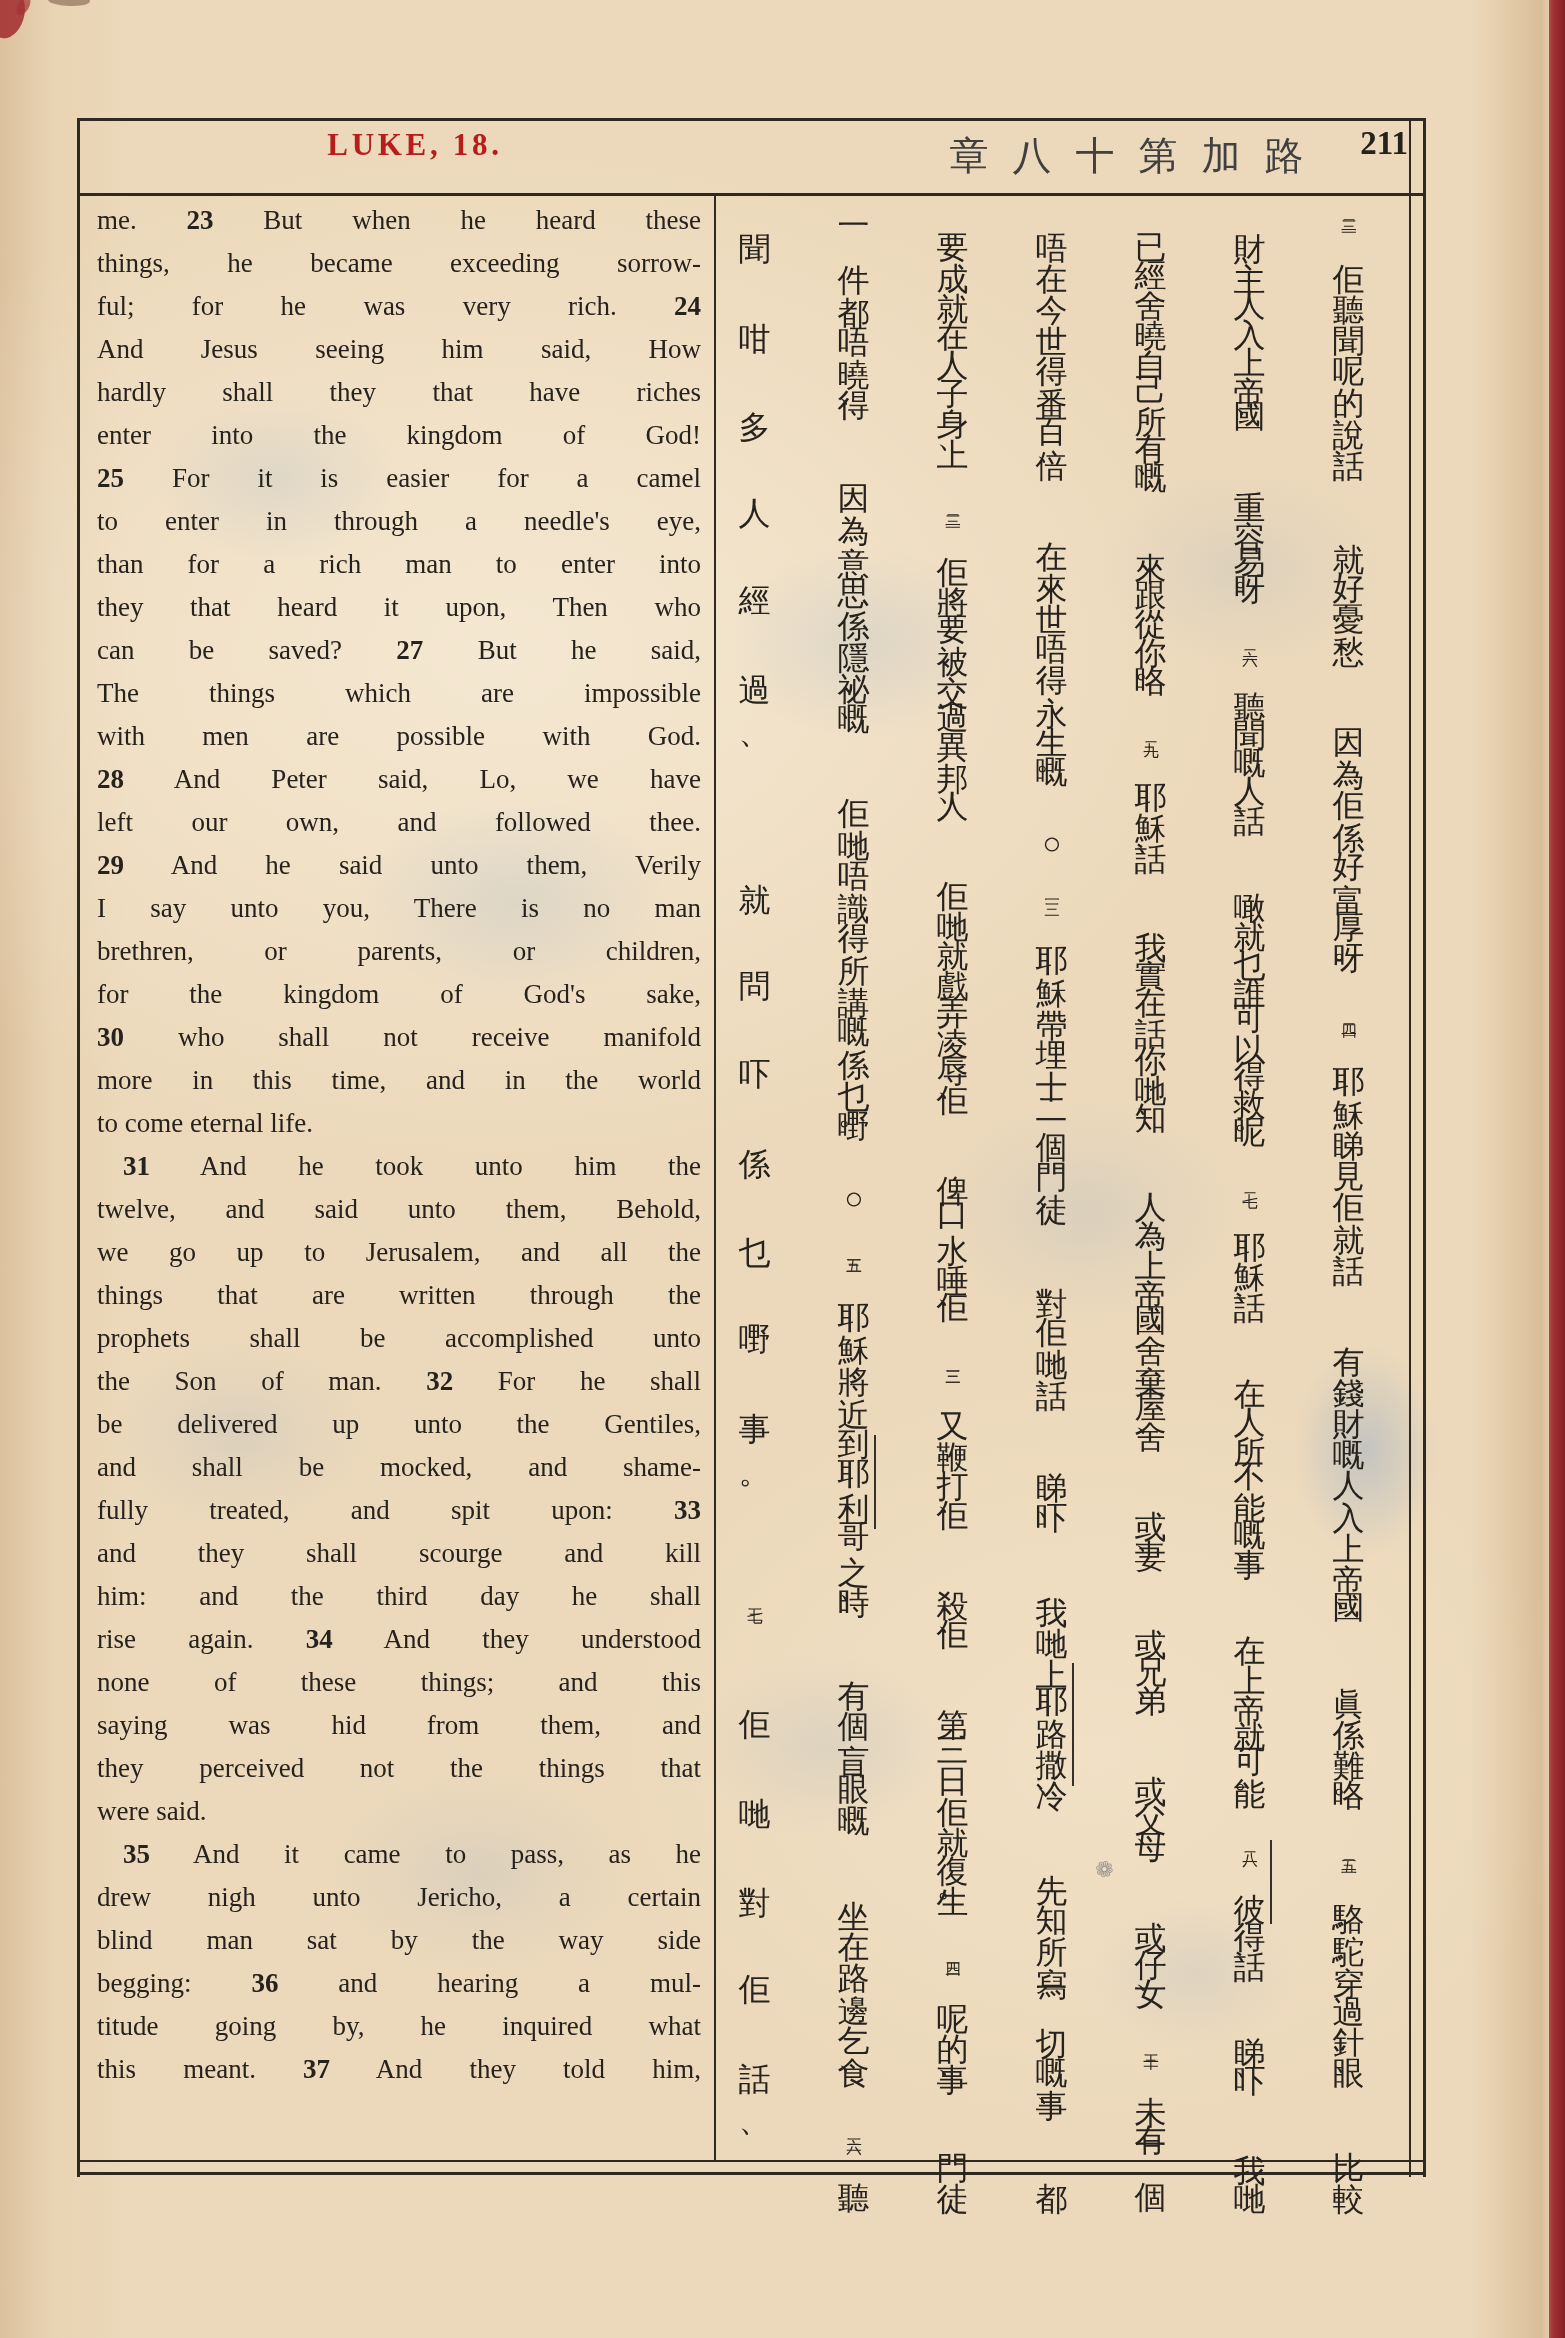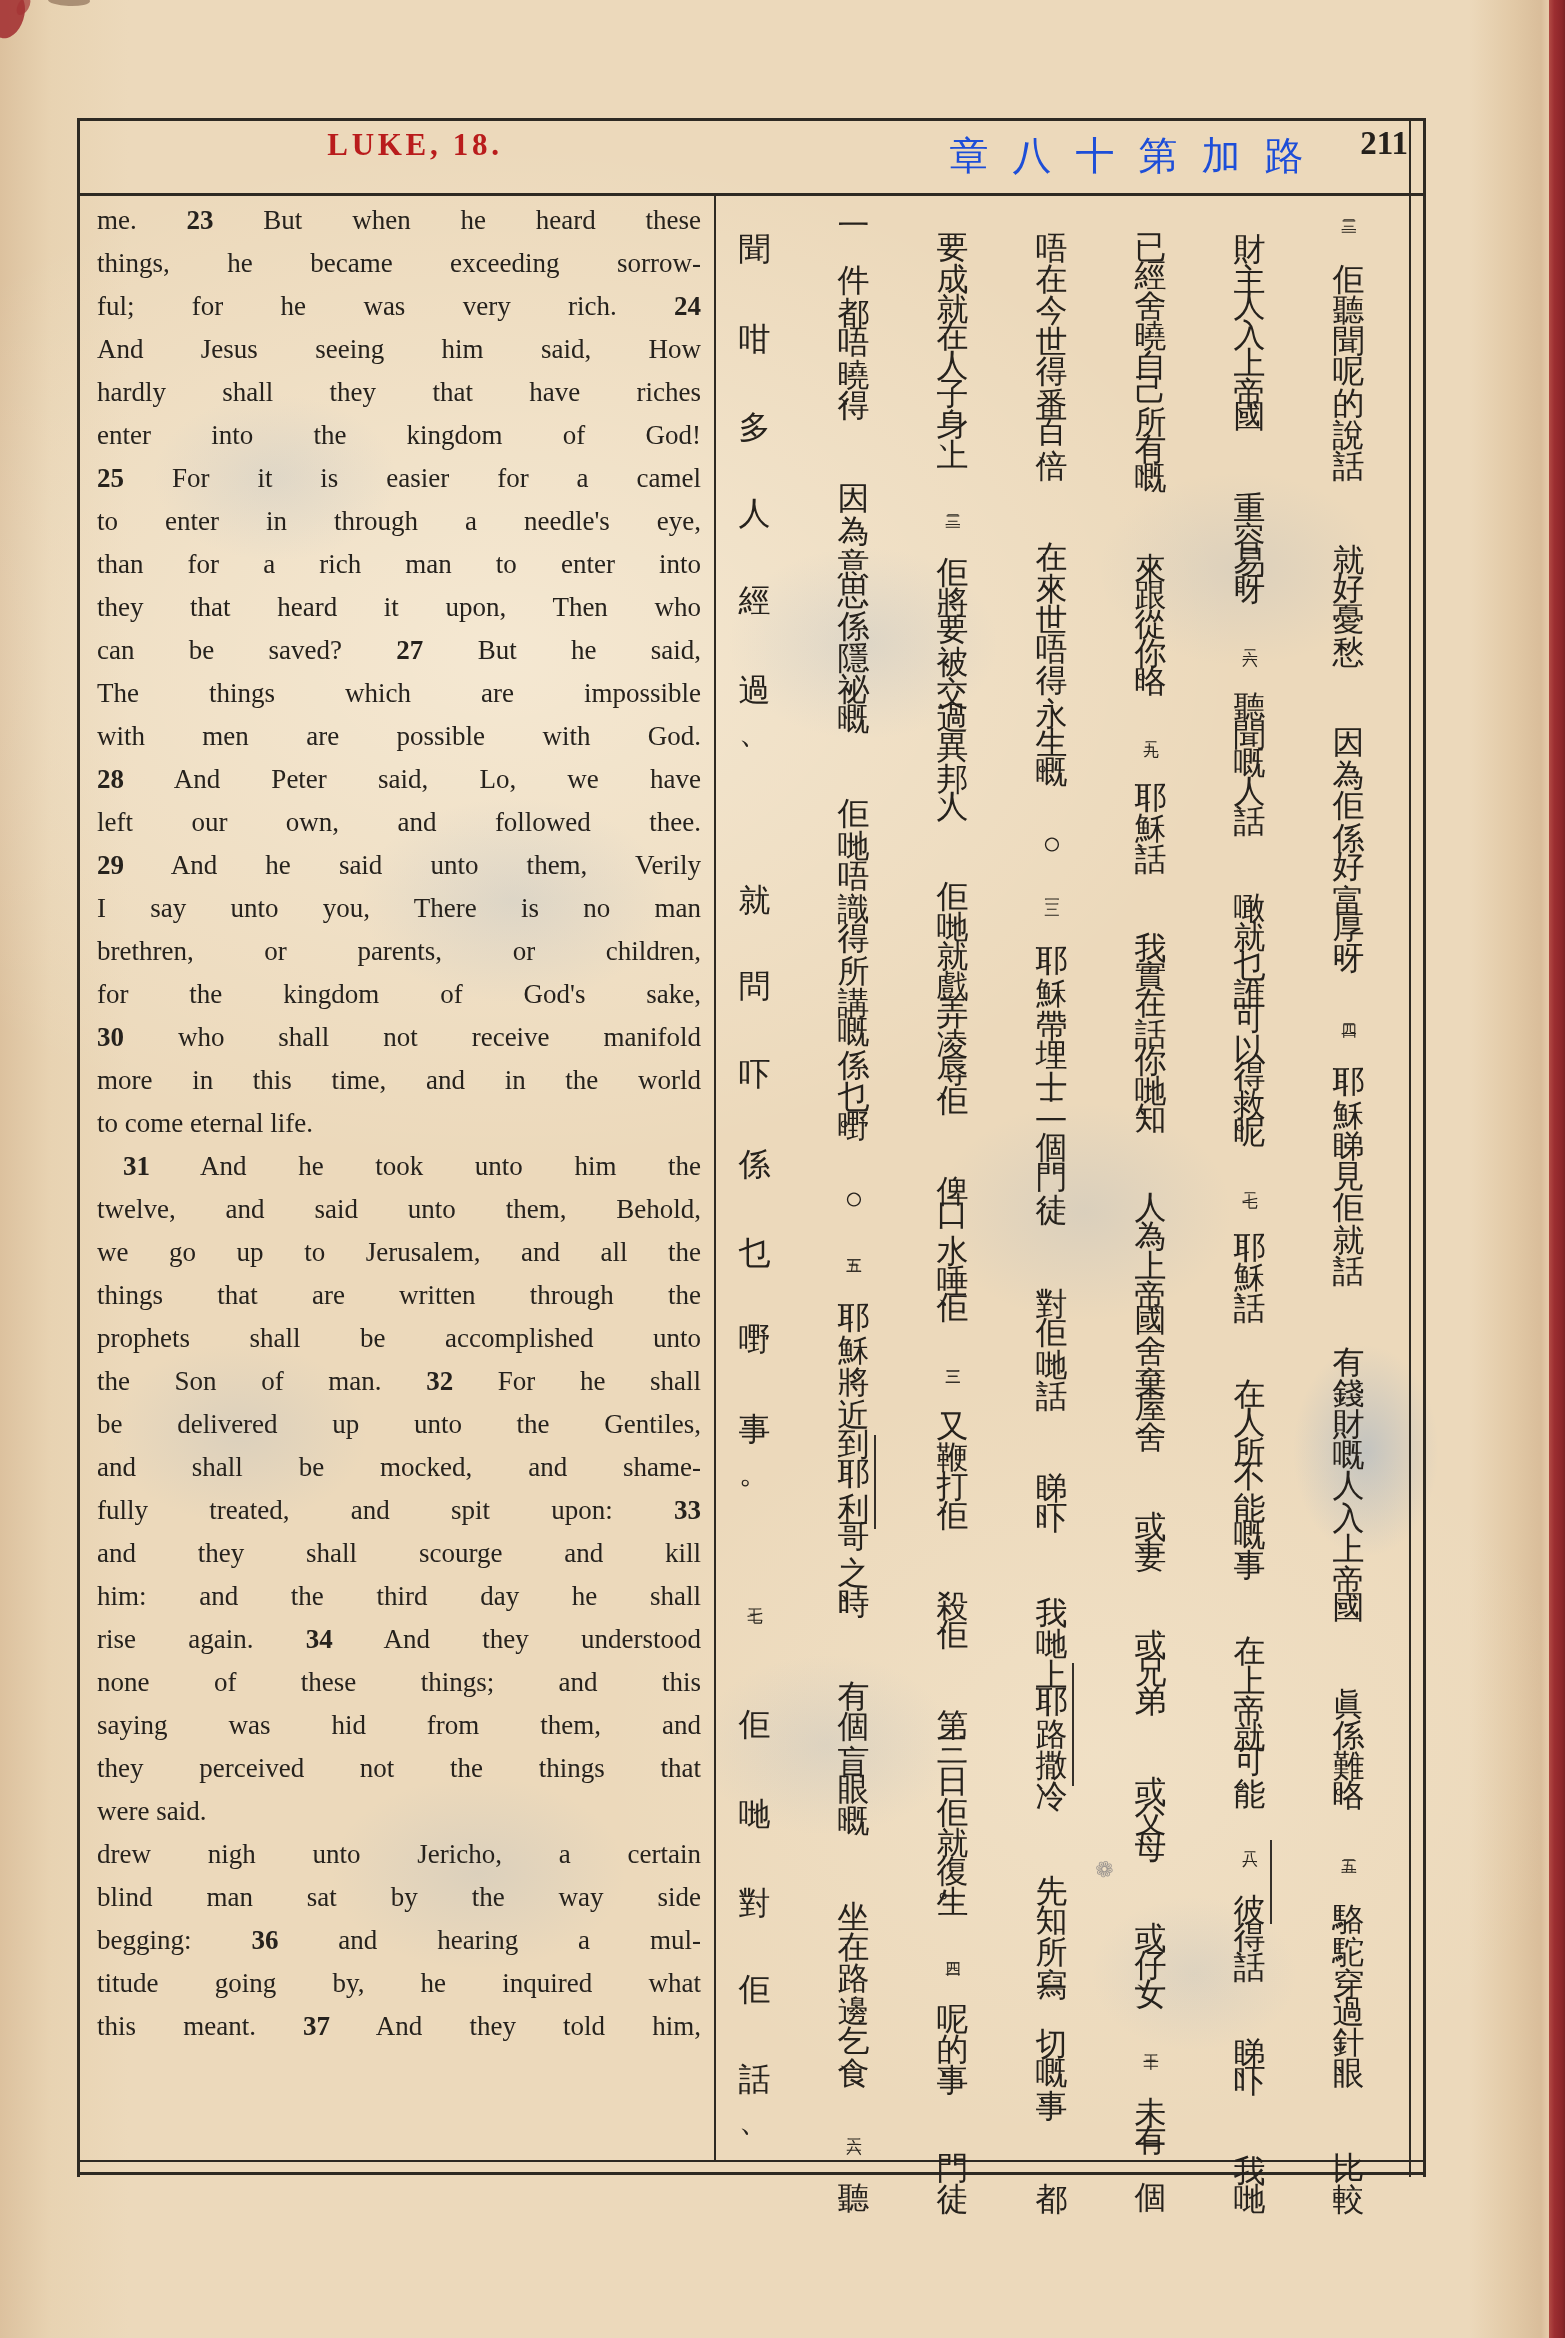--- a/index.html
+++ b/index.html
@@ -36,21 +36,21 @@
       radial-gradient(202px 138px at 1240px 569px, rgba(126,158,196,.14), transparent 70%),
       radial-gradient(101px 147px at 1366px 1451px,rgba(118,155,200,.34), transparent 72%),
       radial-gradient(147px 110px at 1194px 1974px,rgba(126,158,196,.14), transparent 70%);
   }
   
   .rule{position:absolute;background:#2e2a23;}
   
   .hdr-en{position:absolute;left:112px;width:606px;top:127px;height:59px;
     text-align:center;font-size:31px;font-weight:bold;letter-spacing:3.7px;color:#b91c1c;}
   .hdr-zh{position:absolute;left:909px;width:459px;top:129px;height:55px;
-    text-align:center;font-size:39px;letter-spacing:24px;color:#1d4ed8;white-space:nowrap;}
+    text-align:center;font-size:39px;letter-spacing:24px;color:#404040;white-space:nowrap;}
   .pgnum{position:absolute;left:1324px;width:84px;top:125px;height:55px;
     text-align:right;font-size:33px;font-weight:bold;color:#25211c;}
   
   .en-col{position:absolute;left:97px;top:199px;width:604px;color:#26221d;}
   .eline{
     height:43px;line-height:43px;font-size:27px;
     text-align:justify;text-align-last:justify;white-space:normal;overflow:visible;
   }
   .eline.pend{text-align-last:left;}
   .eline.indent{text-indent:26px;}
@@ -136,20 +136,21 @@
     <div class="eline">be delivered up unto the Gentiles,</div>
     <div class="eline">and shall be mocked, and shame-</div>
     <div class="eline">fully treated, and spit upon: <b>33</b></div>
     <div class="eline">and they shall scourge and kill</div>
     <div class="eline">him: and the third day he shall</div>
     <div class="eline">rise again. <b>34</b> And they understood</div>
     <div class="eline">none of these things; and this</div>
     <div class="eline">saying was hid from them, and</div>
     <div class="eline">they perceived not the things that</div>
     <div class="eline pend">were said.</div>
+    <div class="eline indent"><b>35</b> And it came to pass, as he</div>
     <div class="eline">drew nigh unto Jericho, a certain</div>
     <div class="eline">blind man sat by the way side</div>
     <div class="eline">begging: <b>36</b> and hearing a mul-</div>
     <div class="eline">titude going by, he inquired what</div>
     <div class="eline">this meant. <b>37</b> And they told him,</div>
   </div>
 
 <div class="cjk-area">
     <div class="ccol"><span class="verse">二三</span><span class="ct">佢聽聞呢的說話、就好憂愁、因為佢係好富厚呀。</span><span class="verse">二四</span><span class="ct">耶穌睇見佢就話、有錢財嘅人入上帝國、眞係難咯。</span><span class="verse">二五</span><span class="ct">駱駝穿過針眼、比較</span></div>
     <div class="ccol"><span class="ct">財主人入上帝國、重容易呀。</span><span class="verse">二六</span><span class="ct">聽聞嘅人話、噉就乜誰可以得救呢。</span><span class="verse">二七</span><span class="ct">耶穌話、在人所不能嘅事、在上帝就可能。</span><span class="verse">二八</span><span class="pname">彼得</span><span class="ct">話、睇吓、我哋</span></div>

